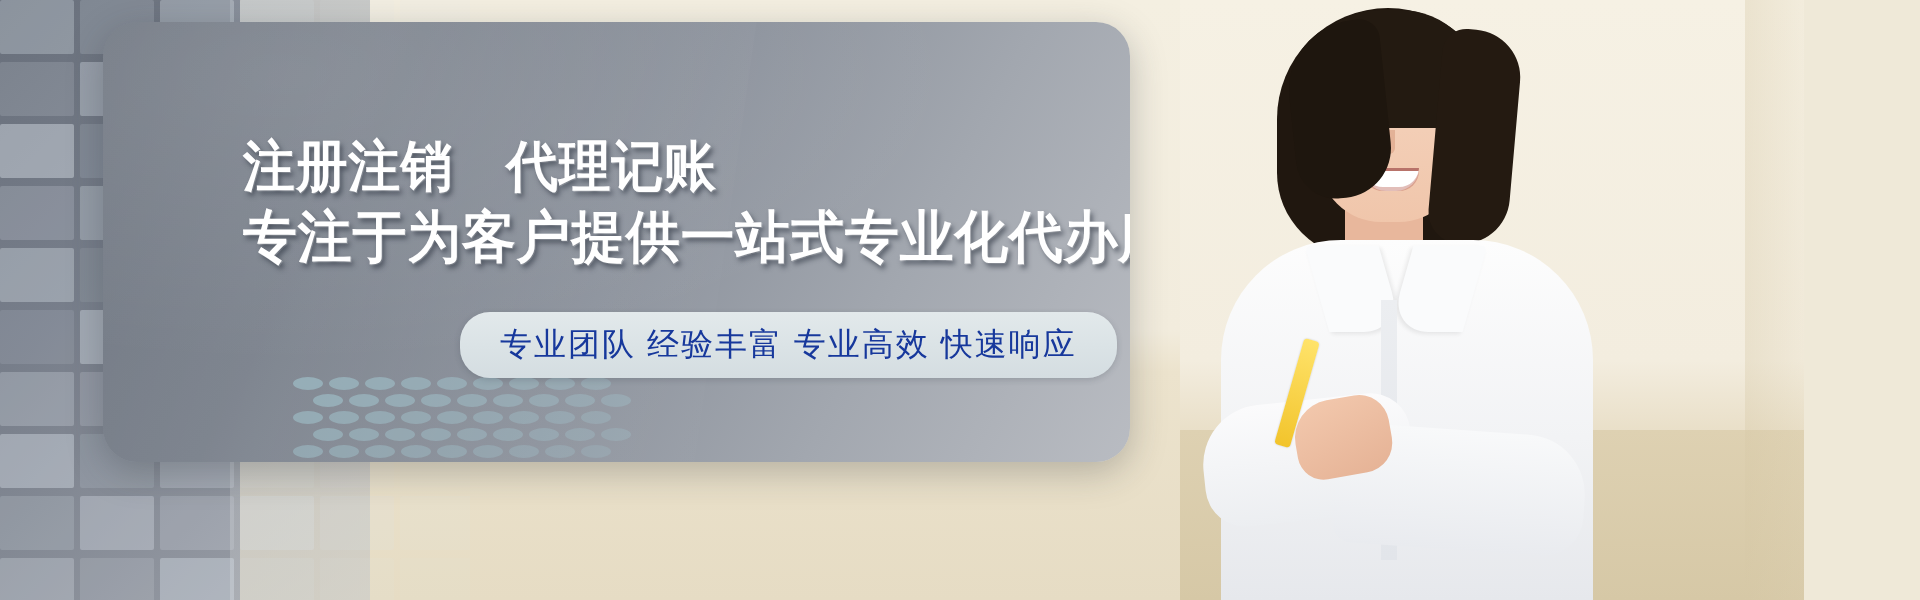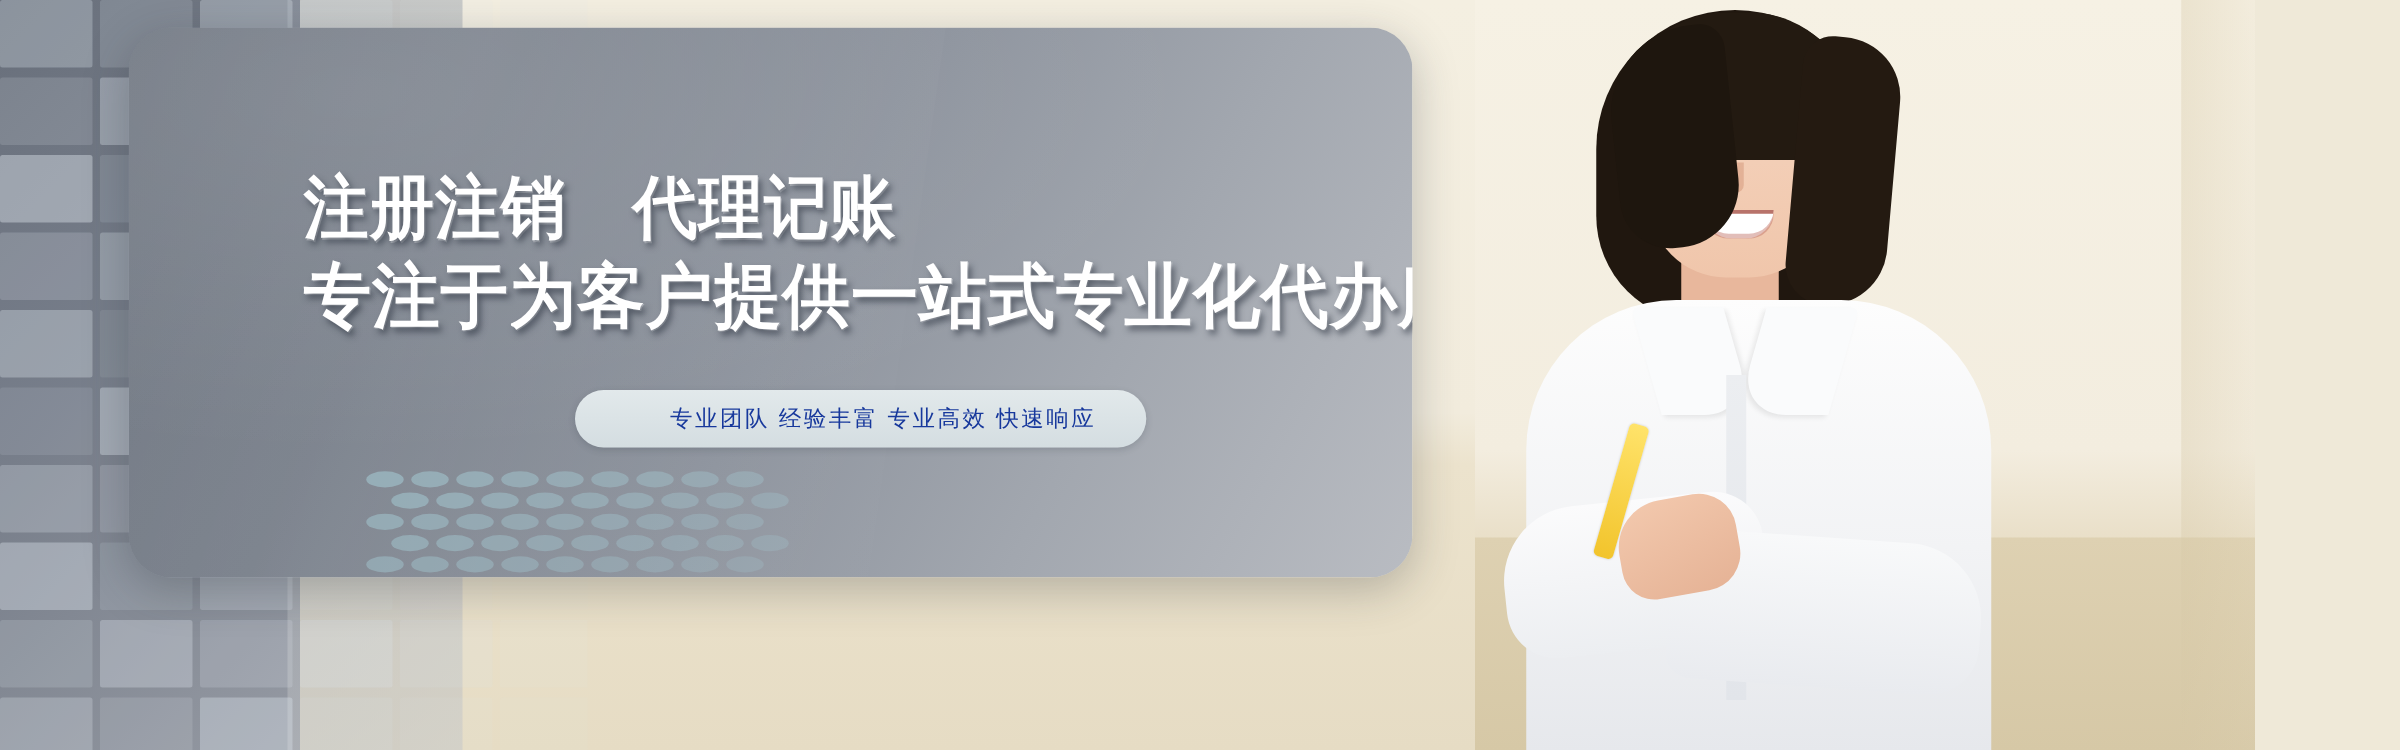--- a/index.html
+++ b/index.html
@@ -183,21 +183,21 @@
   
   .pill{
     position:absolute;left:357px;top:290px;
     display:inline-flex;align-items:center;justify-content:center;
     padding:11px 40px;
     border-radius:30px;
     background:linear-gradient(180deg,#e2e9eb 0%,#d4dde1 100%);
     box-shadow:0 2px 6px rgba(40,50,60,.18);
   }
   .pill span{
-    color:#17389c;font-size:18px;letter-spacing:2px;white-space:nowrap;margin-left:36px;
+    color:#17389c;font-size:32px;letter-spacing:2px;white-space:nowrap;
   }
 </style>
 </head>
 <body>
 
 <div class="banner">
 
   <div class="bg-base"></div>
   <div class="bg-wall-right"></div>
   <div class="bg-floor"></div>

